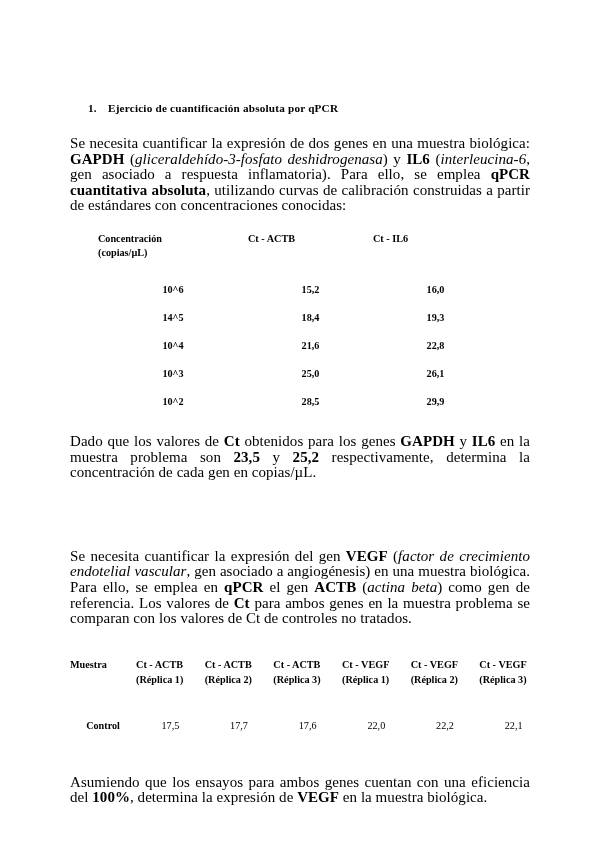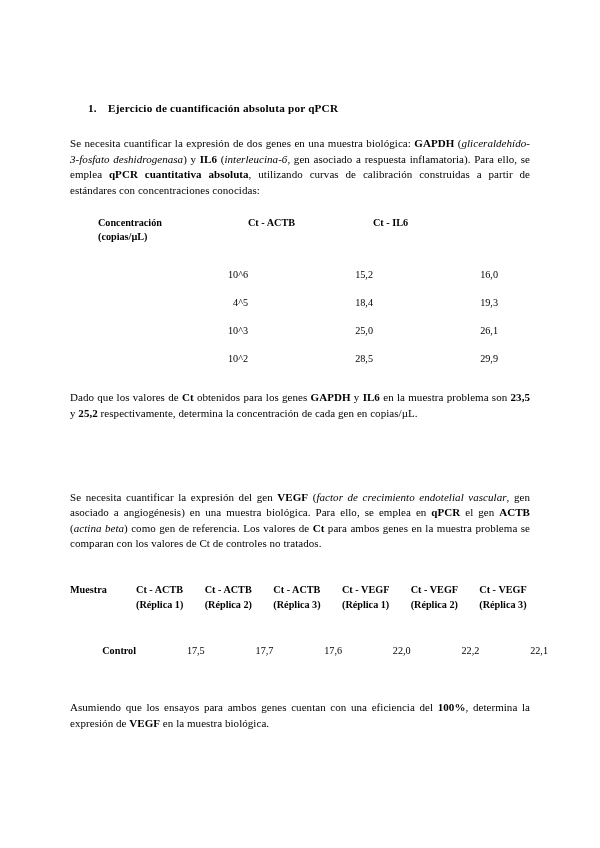--- a/index.html
+++ b/index.html
@@ -37,21 +37,21 @@
     letter-spacing: 0.2px;
     white-space: nowrap;
   }
   .section-heading .num {
     display: inline-block;
     width: 20px;
   }
 
   
   p.body-text {
-    font-size: 11px;
+    font-size: 15px;
     line-height: 15.6px;
     text-align: justify;
     margin: 0;
     letter-spacing: 0.05px;
   }
   p.body-text b { font-weight: bold; }
   p.body-text i { font-style: italic; }
 
   .sp-18 { height: 18px; }
   .sp-22 { height: 22px; }
@@ -81,23 +81,24 @@
     text-align: left;
     vertical-align: top;
     padding-bottom: 2px;
     line-height: 14px;
   }
   table.t1 th .sub {
     display: block;
     font-weight: bold;
   }
   table.t1 td {
-    text-align: right;
+    text-align: center;
     height: 28px;
     vertical-align: middle;
+    font-weight: bold;
   }
   table.t1 .c1 { width: 150px; }
   table.t1 .c2 { width: 125px; }
   table.t1 .c3 { width: 125px; }
   table.t1 tr.head-row th { height: 34px; }
   table.t1 tr.first-data td { padding-top: 8px; }
 
   
   table.t2 {
     width: 478px;
@@ -107,21 +108,21 @@
   table.t2 th {
     font-weight: bold;
     text-align: left;
     vertical-align: top;
     line-height: 15px;
     padding-bottom: 4px;
     font-size: 10.2px;
   }
   table.t2 th .sub { display: block; font-weight: bold; }
   table.t2 td {
-    text-align: right;
+    text-align: center;
     height: 46px;
     vertical-align: middle;
     font-size: 10.2px;
   }
   table.t2 td.sample-name { font-weight: bold; }
   table.t2 .col-m { width: 66px; }
   table.t2 .col-d { width: 68.6px; }
   table.t2 tr.head-row th { height: 42px; vertical-align: top; }
 </style>
 </head>
@@ -156,23 +157,28 @@
           <th>Ct - IL6</th>
         </tr>
       </thead>
       <tbody>
         <tr class="first-data">
           <td>10^6</td>
           <td>15,2</td>
           <td>16,0</td>
         </tr>
         <tr>
-          <td>4^5</td>
+          <td>14^5</td>
           <td>18,4</td>
           <td>19,3</td>
+        </tr>
+        <tr>
+          <td>10^4</td>
+          <td>21,6</td>
+          <td>22,8</td>
         </tr>
         <tr>
           <td>10^3</td>
           <td>25,0</td>
           <td>26,1</td>
         </tr>
         <tr>
           <td>10^2</td>
           <td>28,5</td>
           <td>29,9</td>

